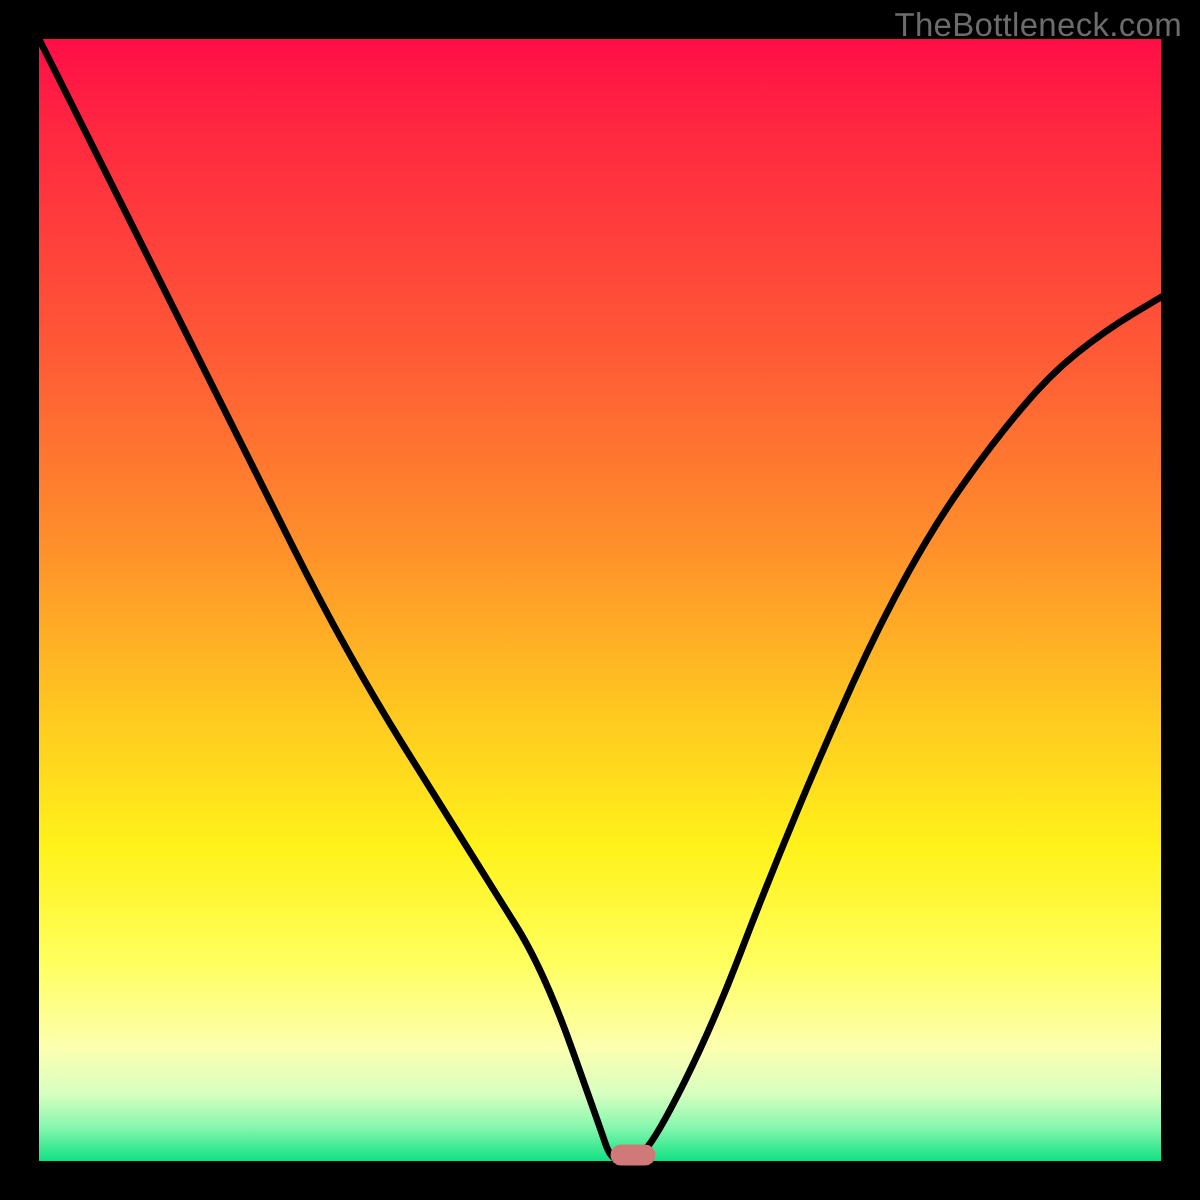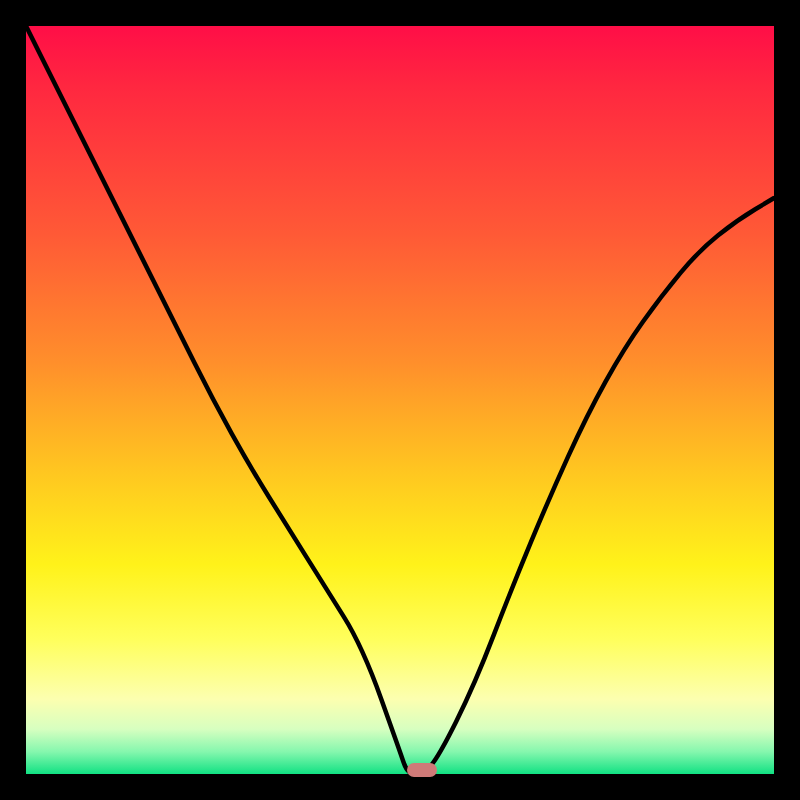--- a/index.html
+++ b/index.html
@@ -65,20 +65,21 @@
     height: 14px;
     border-radius: 7px;
     background: #cf7a78;
     transform: translate(-50%, -50%);
   }
 </style>
 </head>
 <body>
 
 <div class="frame">
+  <div class="watermark">TheBottleneck.com</div>
 
   <div class="plot">
     <div class="gradient"></div>
 
     <svg class="curve" viewBox="0 0 1000 1000" preserveAspectRatio="none">
       <path fill="none" stroke="#000" stroke-width="6" stroke-linecap="round" stroke-linejoin="round" d="M 0.0 0.0 Q 0.0 0.0 25.0 50.0 Q 50.0 100.0 75.0 150.0 Q 100.0 200.0 125.0 250.0 Q 150.0 300.0 175.0 350.0 Q 200.0 400.0 225.0 450.0 Q 250.0 500.0 275.0 545.0 Q 300.0 590.0 325.0 630.0 Q 350.0 670.0 375.0 710.0 Q 400.0 750.0 425.0 790.0 Q 450.0 830.0 475.0 900.0 Q 500.0 970.0 505.0 985.0 Q 510.0 1000.0 520.0 1000.0 Q 530.0 1000.0 540.0 990.0 Q 550.0 980.0 575.0 930.0 Q 600.0 880.0 625.0 815.0 Q 650.0 750.0 675.0 690.0 Q 700.0 630.0 725.0 575.0 Q 750.0 520.0 775.0 475.0 Q 800.0 430.0 825.0 395.0 Q 850.0 360.0 875.0 330.0 Q 900.0 300.0 925.0 280.0 Q 950.0 260.0 975.0 245.0 T 1000.0 230.0"></path>
     </svg>
 
     <div class="marker" style="left: 396.44px; top: 744px;"></div>
   </div>

